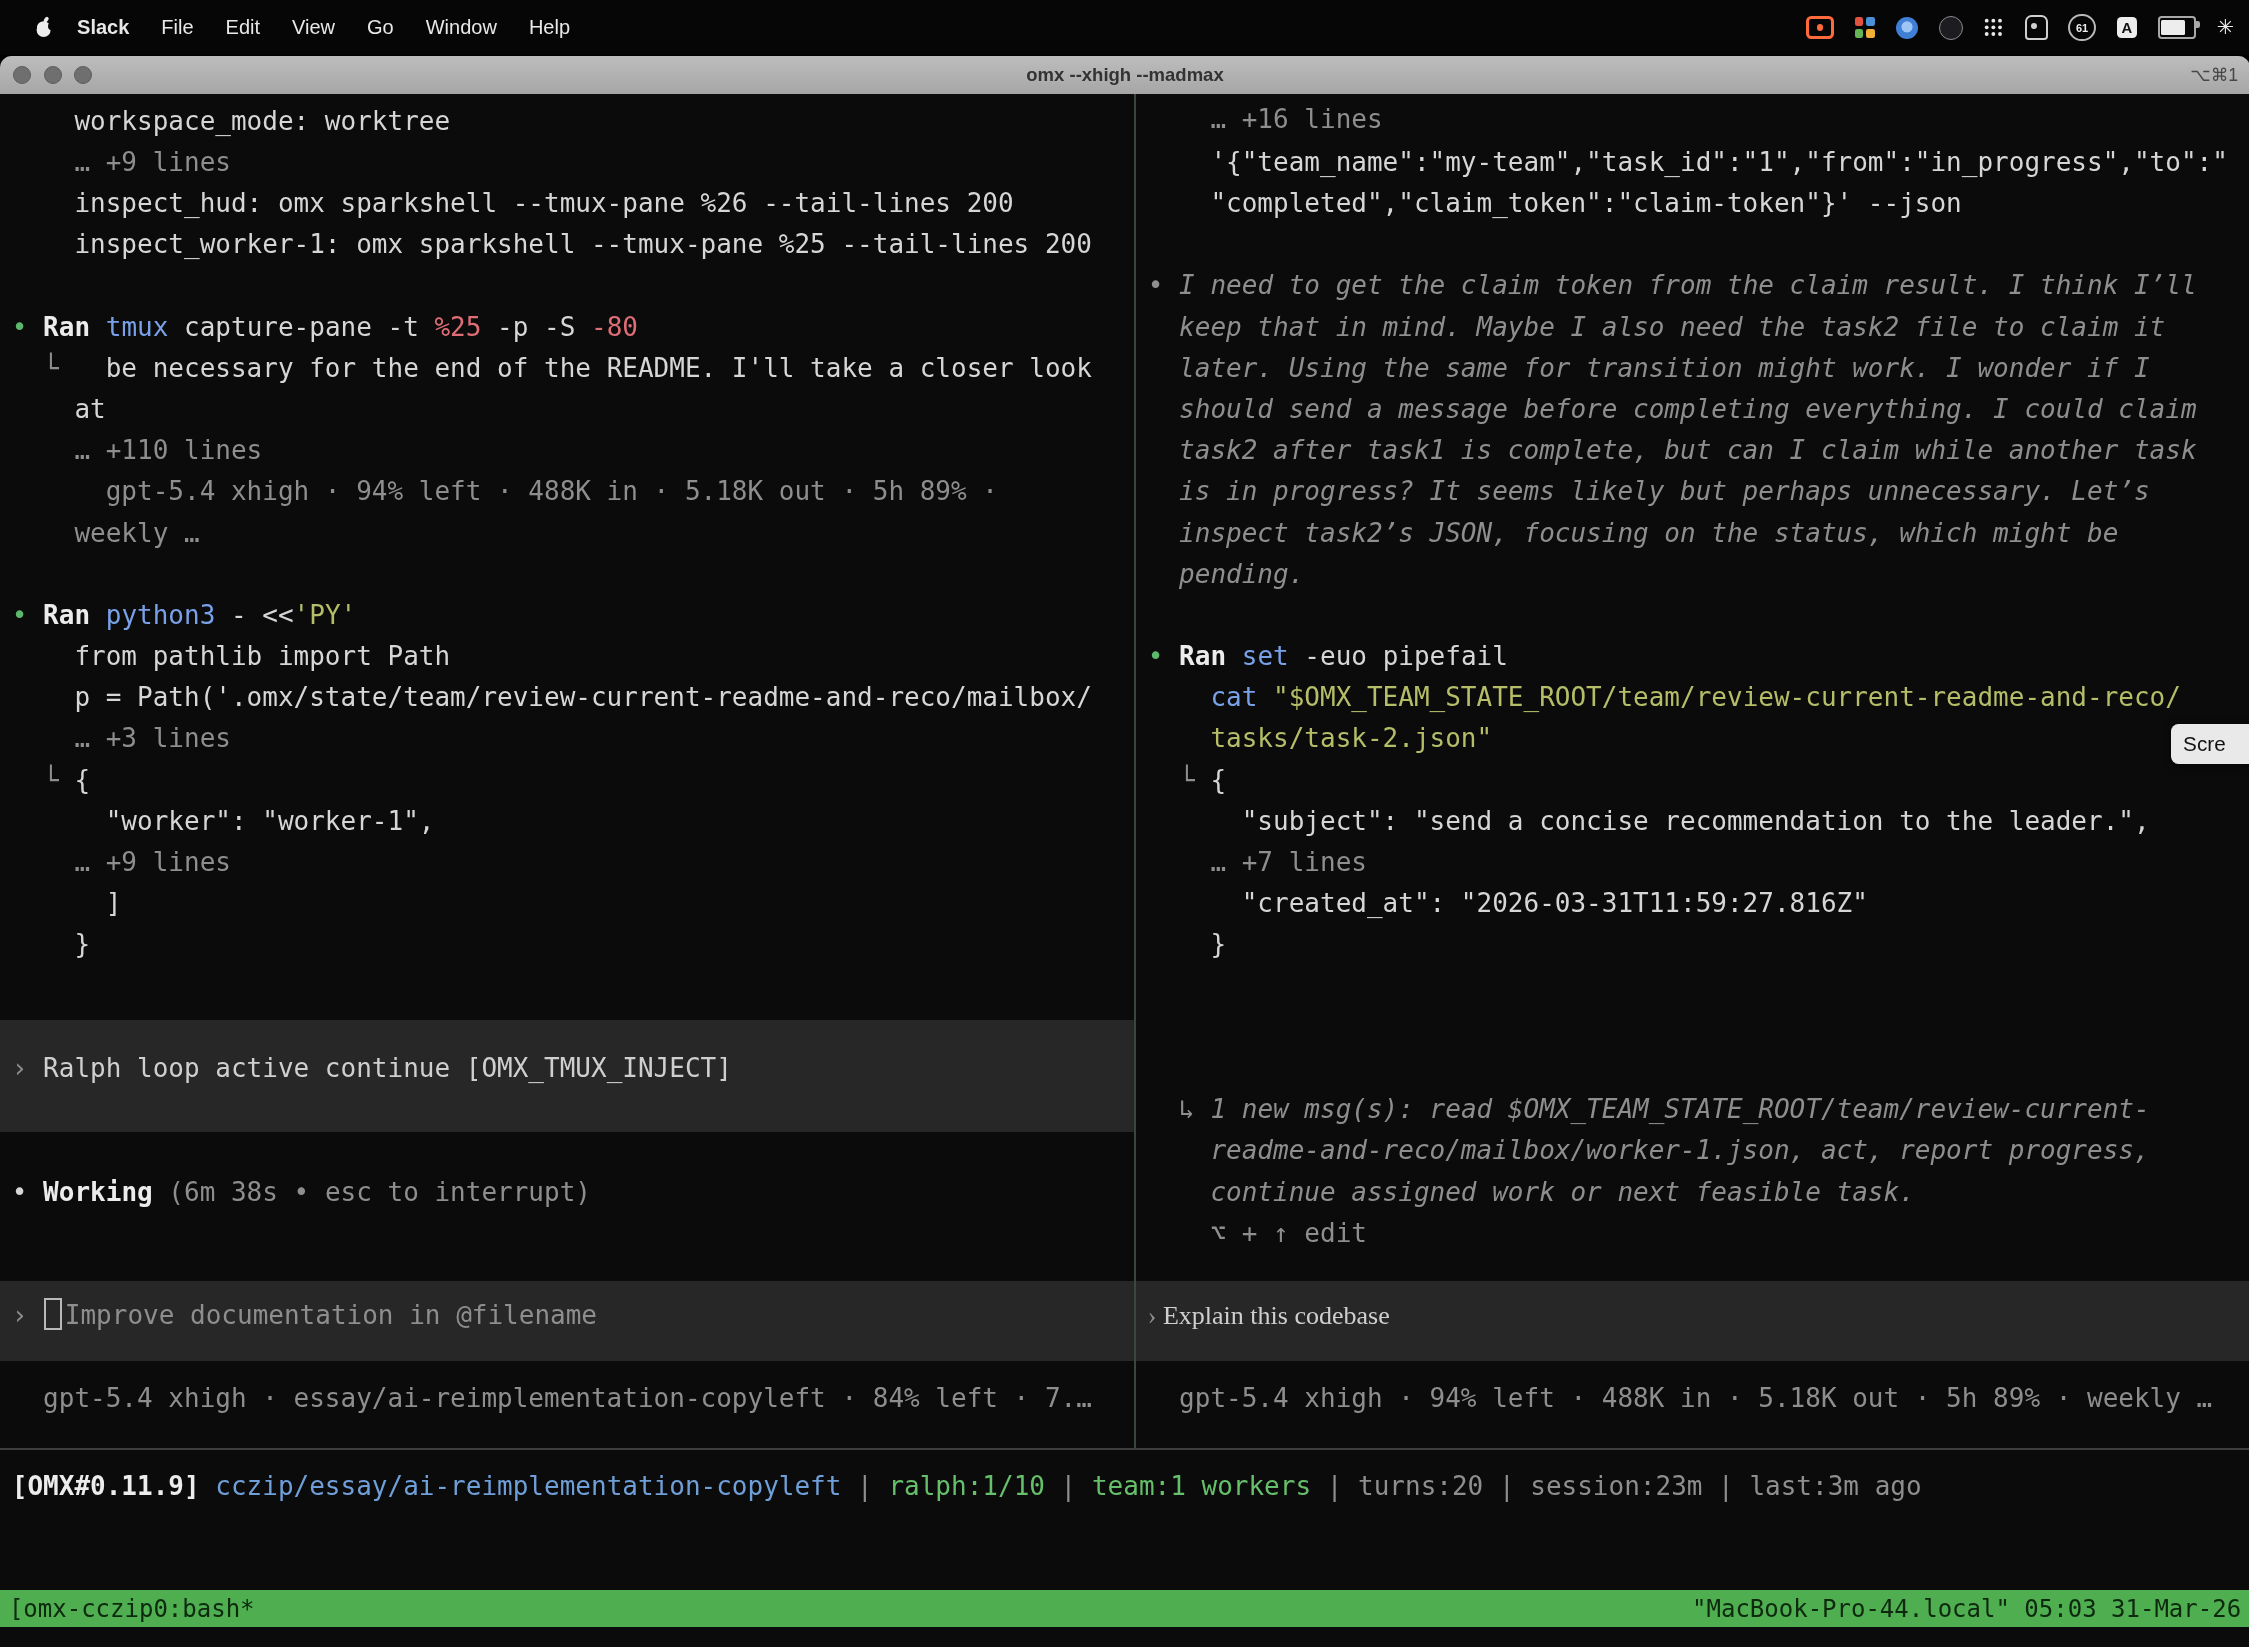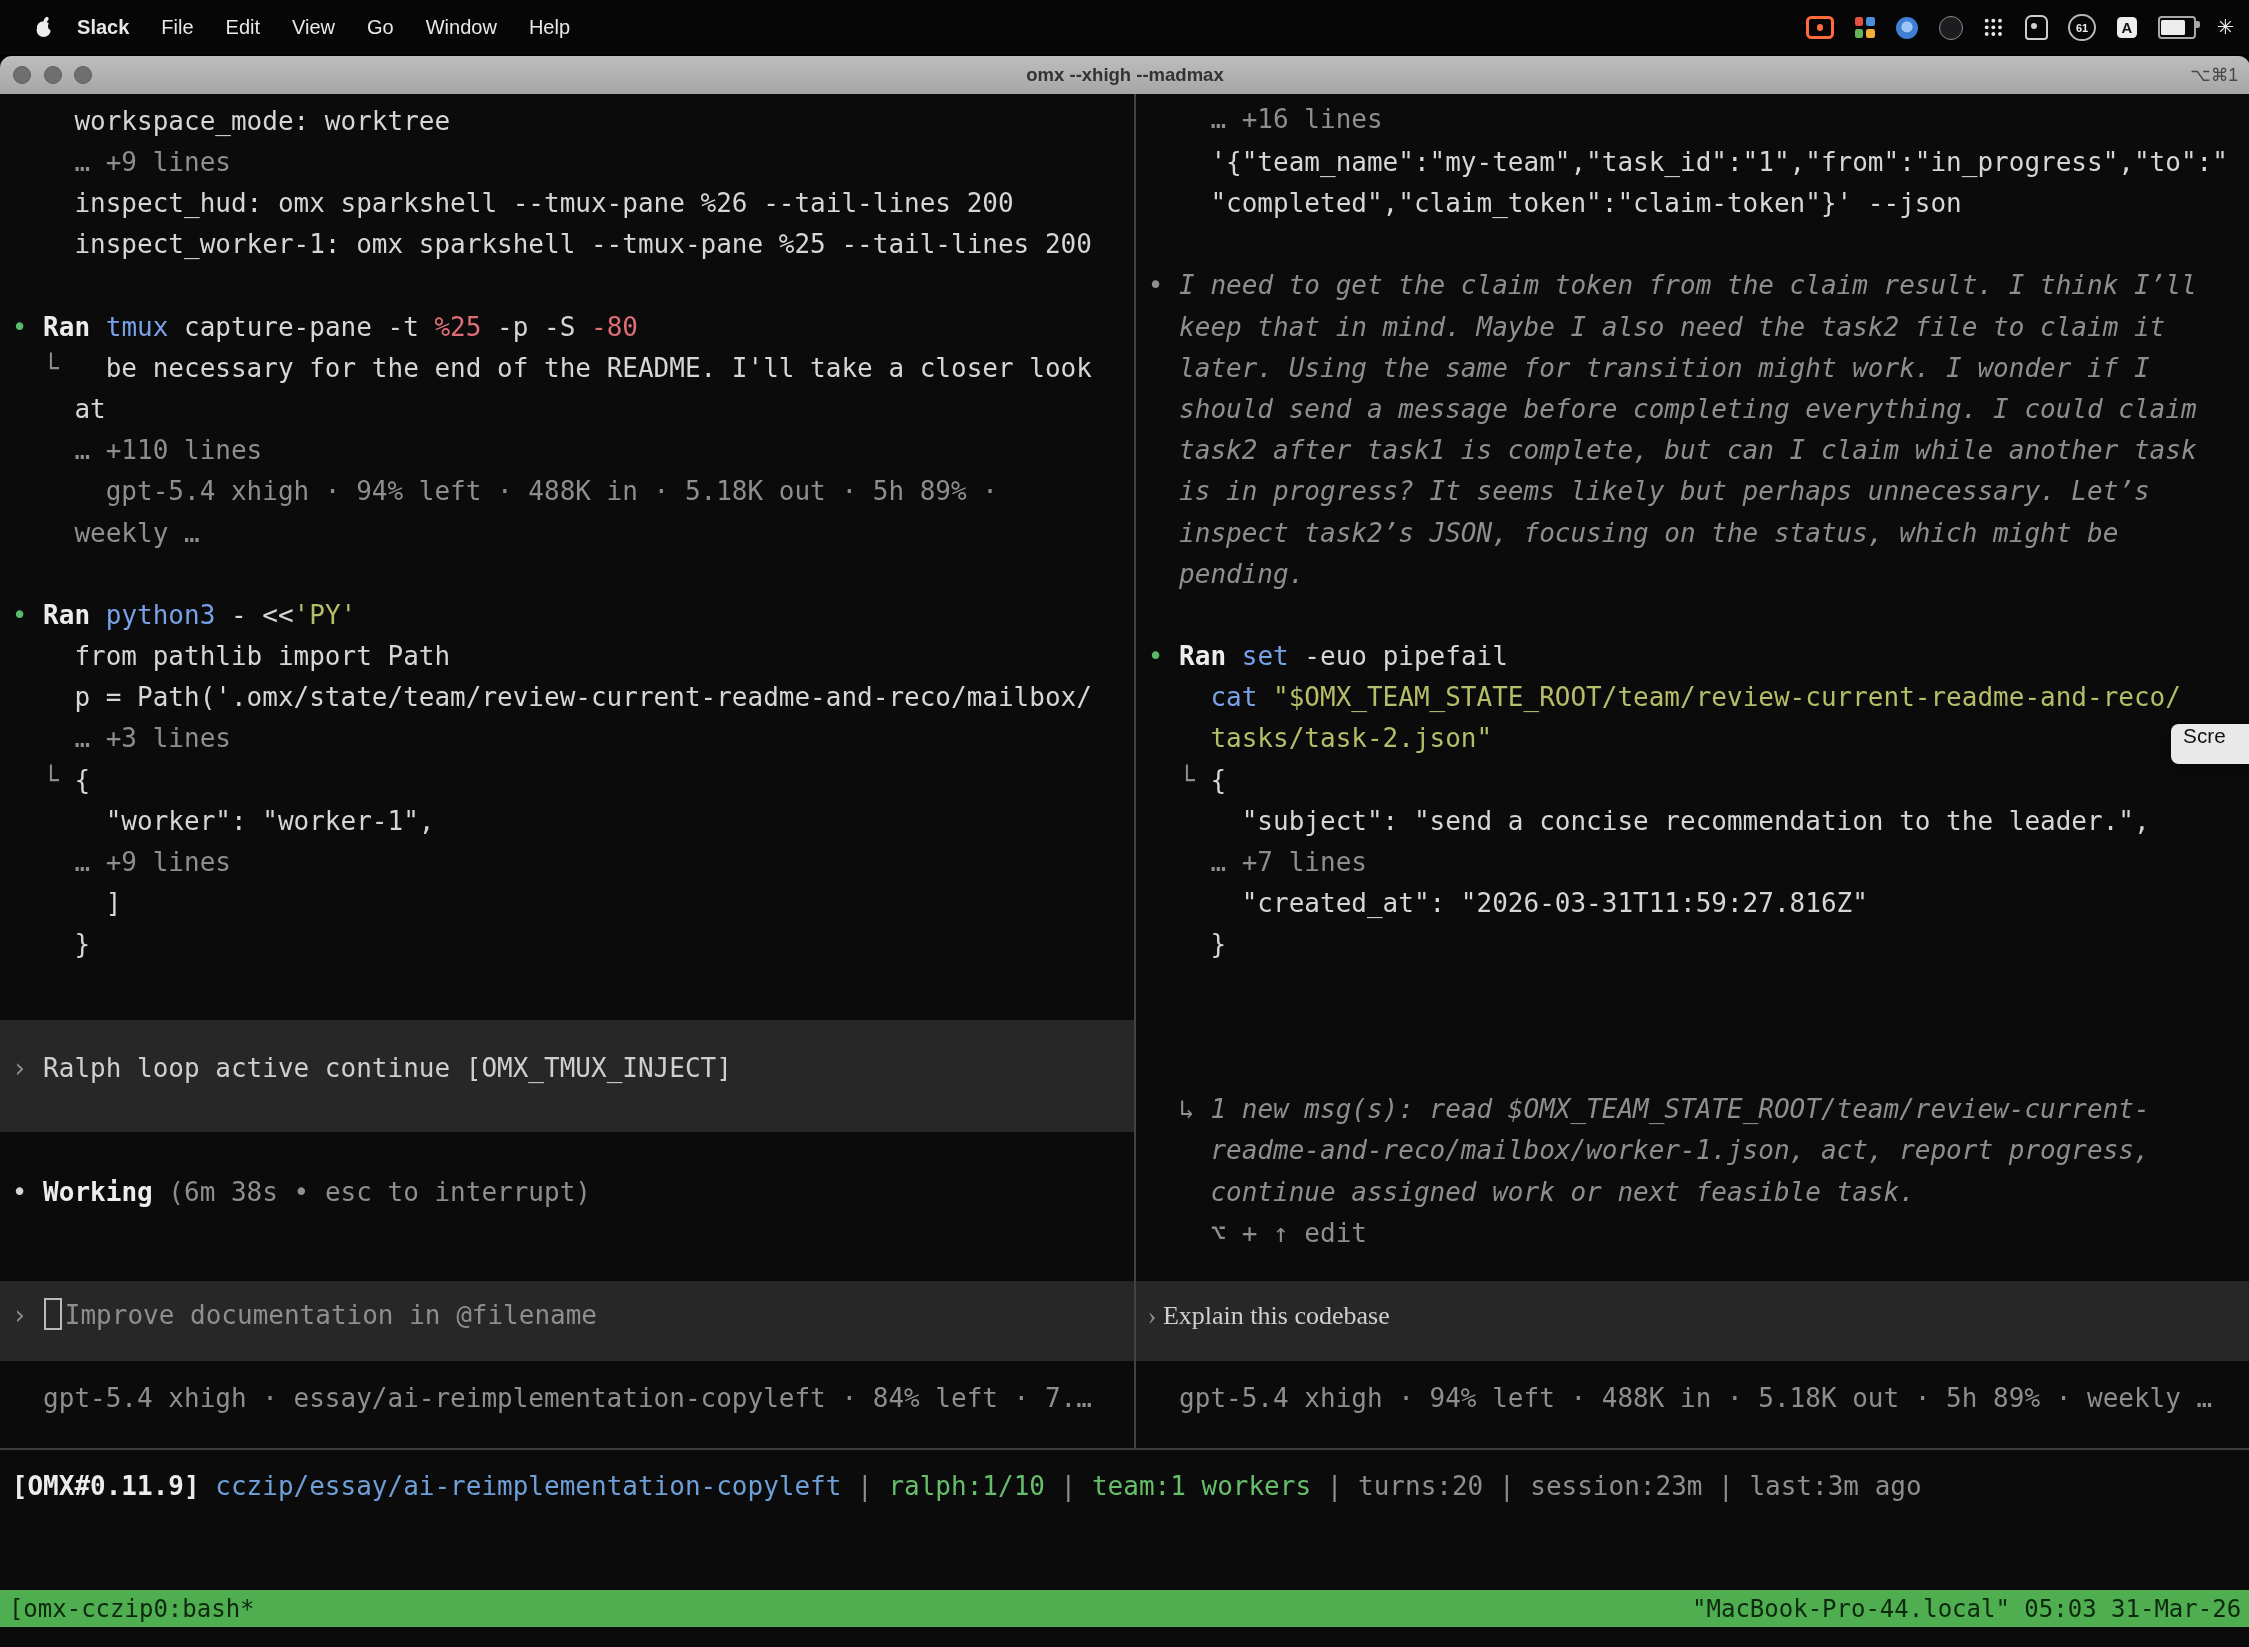--- a/index.html
+++ b/index.html
@@ -69,21 +69,21 @@
   .t-btxt{color:#cfcfcf;}
   .t-path{color:var(--path,#6f9fd8);}
   .t-sgreen{color:var(--sgreen,#66bf6a);}
   .t-cursor{display:inline-block;width:14px;height:28px;border:2.2px solid #b9b9b9;
             vertical-align:-5.2px;margin:0 3px 0 0.7px;}
 
   .hud{position:absolute;top:1372px;left:11.8px;right:0;height:41px;line-height:41px;
        white-space:pre;font-size:26px;}
 
   .notif{position:absolute;top:630px;right:0;height:40px;min-width:61px;background:#e9e9e9;
-         border-radius:7.4px 0 0 7.4px;display:flex;align-items:flex-start;padding:0 5.9px 0 11.8px;
+         border-radius:7.4px 0 0 7.4px;display:flex;align-items:center;padding:0 5.9px 0 11.8px;
          color:#111;font-size:20.7px;font-family:"Liberation Sans",sans-serif;
          box-shadow:0 1.5px 8.9px rgba(0,0,0,.55);}
 
   .tmuxbar{position:absolute;top:1496px;left:0;right:0;height:37px;background:var(--tmux,#4fae50);
            color:var(--tmuxfg,#0d290e);display:flex;align-items:center;justify-content:space-between;
            font-size:24px;padding:0 8.9px;box-sizing:border-box;white-space:pre;}
 </style>
 </head>
 <body>
 

